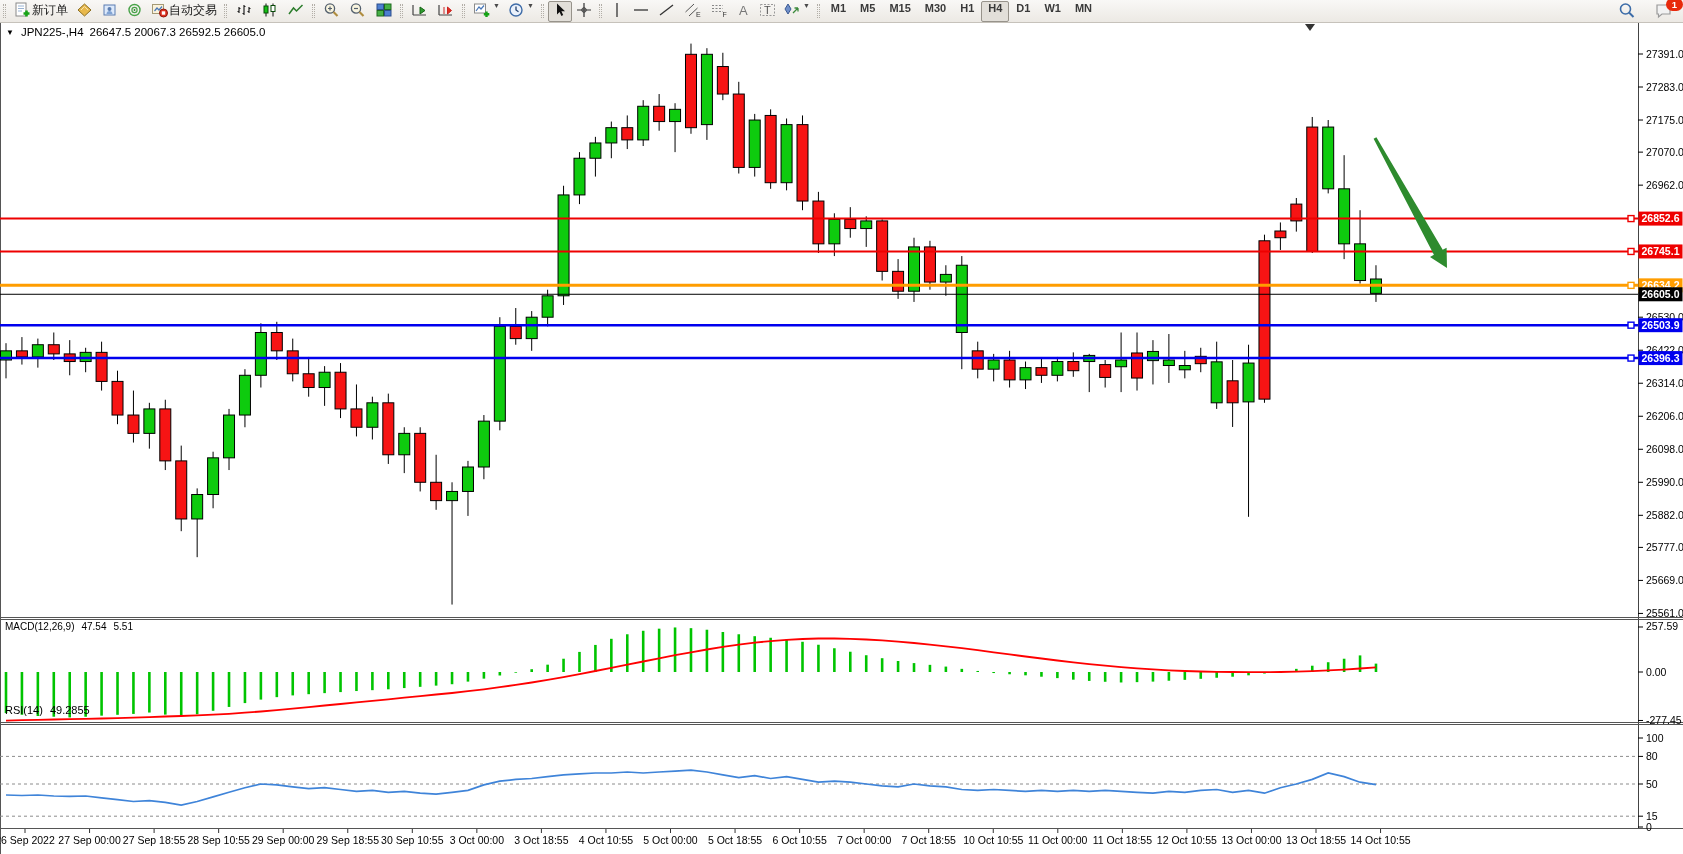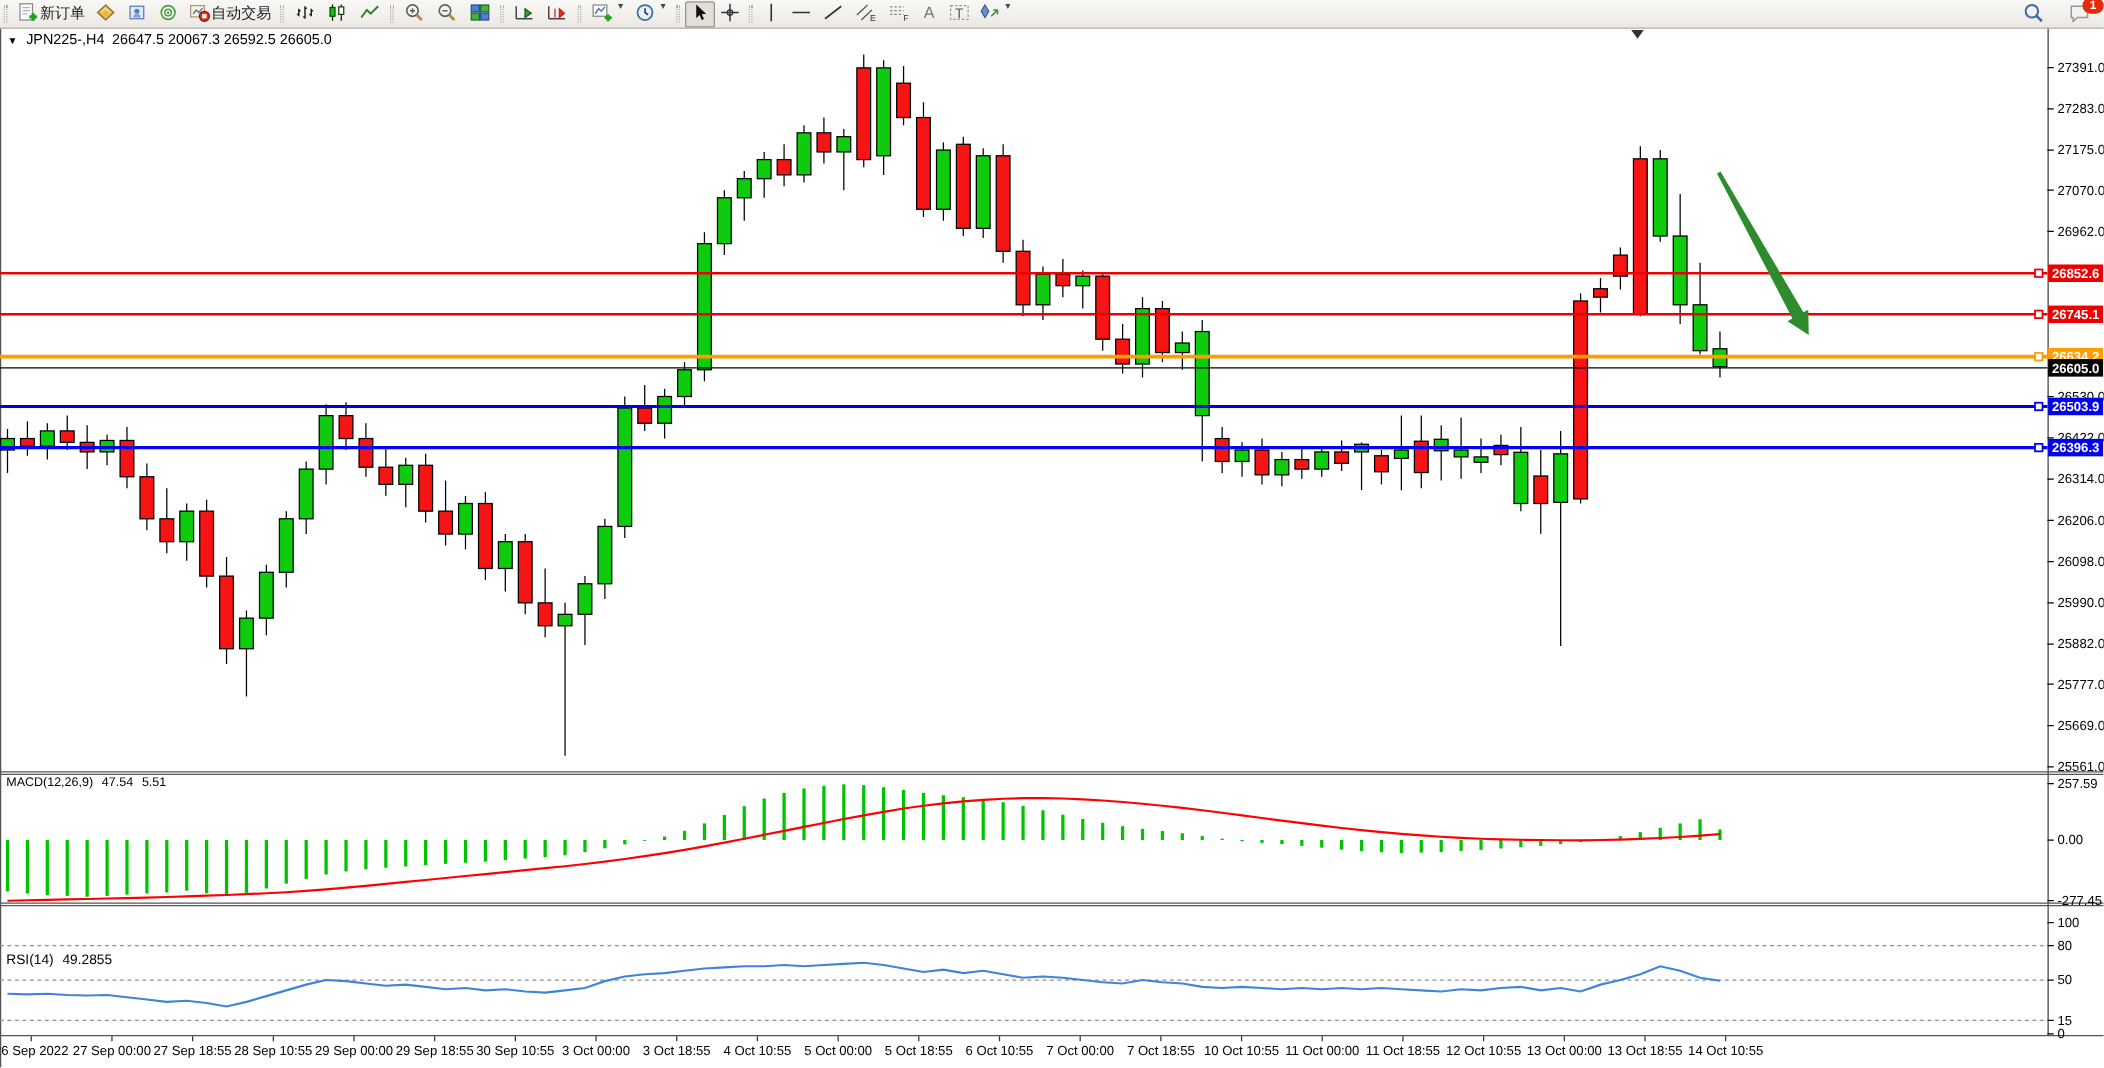--- a/index.html
+++ b/index.html
@@ -25,21 +25,21 @@
     min-width:13px;height:13px;font-size:9.5px;font-weight:bold;display:flex;align-items:center;
     justify-content:center;padding:0 2px}
   .chat-wrap{position:relative}
 
   
   #chart-svg{position:absolute;left:0;top:0;z-index:1}
   .overlay{position:absolute;z-index:5;font-size:11.5px;color:#000;white-space:nowrap}
   #sym-title{left:6px;top:26px;display:flex;align-items:center;gap:6px}
   #sym-title .tri{font-size:8px;margin-right:1px}
   #macd-label{left:5px;top:621px;font-size:10px}
-  #rsi-label{left:5px;top:762px;font-size:11px}
+  #rsi-label{left:5px;top:704px;font-size:11px}
   .lblgap{display:inline-block;width:7px}
 </style>
 </head>
 <body>
 
 <div class="toolbar">
 
   <span class="grp">
     <span class="tbtn">
       <span>
@@ -264,20 +264,31 @@
       <span>
         <svg width="17" height="16" viewBox="0 0 17 16">
           <path d="M4 2l3 5-3 5-3-5z" fill="#6f8fc9" stroke="#3c5a92"></path>
           <path d="M9 11l5-5m0 0h-3.5M14 6v3.5" stroke="#3c8a3c" stroke-width="1.3" fill="none"></path>
         </svg>
       </span>
       <span class="caret">▼</span>
     </span>
   </span>
 
+  <span class="grp" id="tf-group">
+      <span class="tbtn tf">M1</span>
+      <span class="tbtn tf">M5</span>
+      <span class="tbtn tf">M15</span>
+      <span class="tbtn tf">M30</span>
+      <span class="tbtn tf">H1</span>
+      <span class="tbtn tf active">H4</span>
+      <span class="tbtn tf">D1</span>
+      <span class="tbtn tf">W1</span>
+      <span class="tbtn tf">MN</span>
+    </span>
 
   <span class="right-tools">
     <span class="tbtn">
       <span>
         <svg width="18" height="17" viewBox="0 0 18 17">
           <circle cx="7.5" cy="7" r="5" fill="none" stroke="#3c6ca8" stroke-width="1.6"></circle>
           <line x1="11" y1="10.5" x2="15.5" y2="15" stroke="#3c6ca8" stroke-width="2"></line>
         </svg>
       </span>
     </span>

